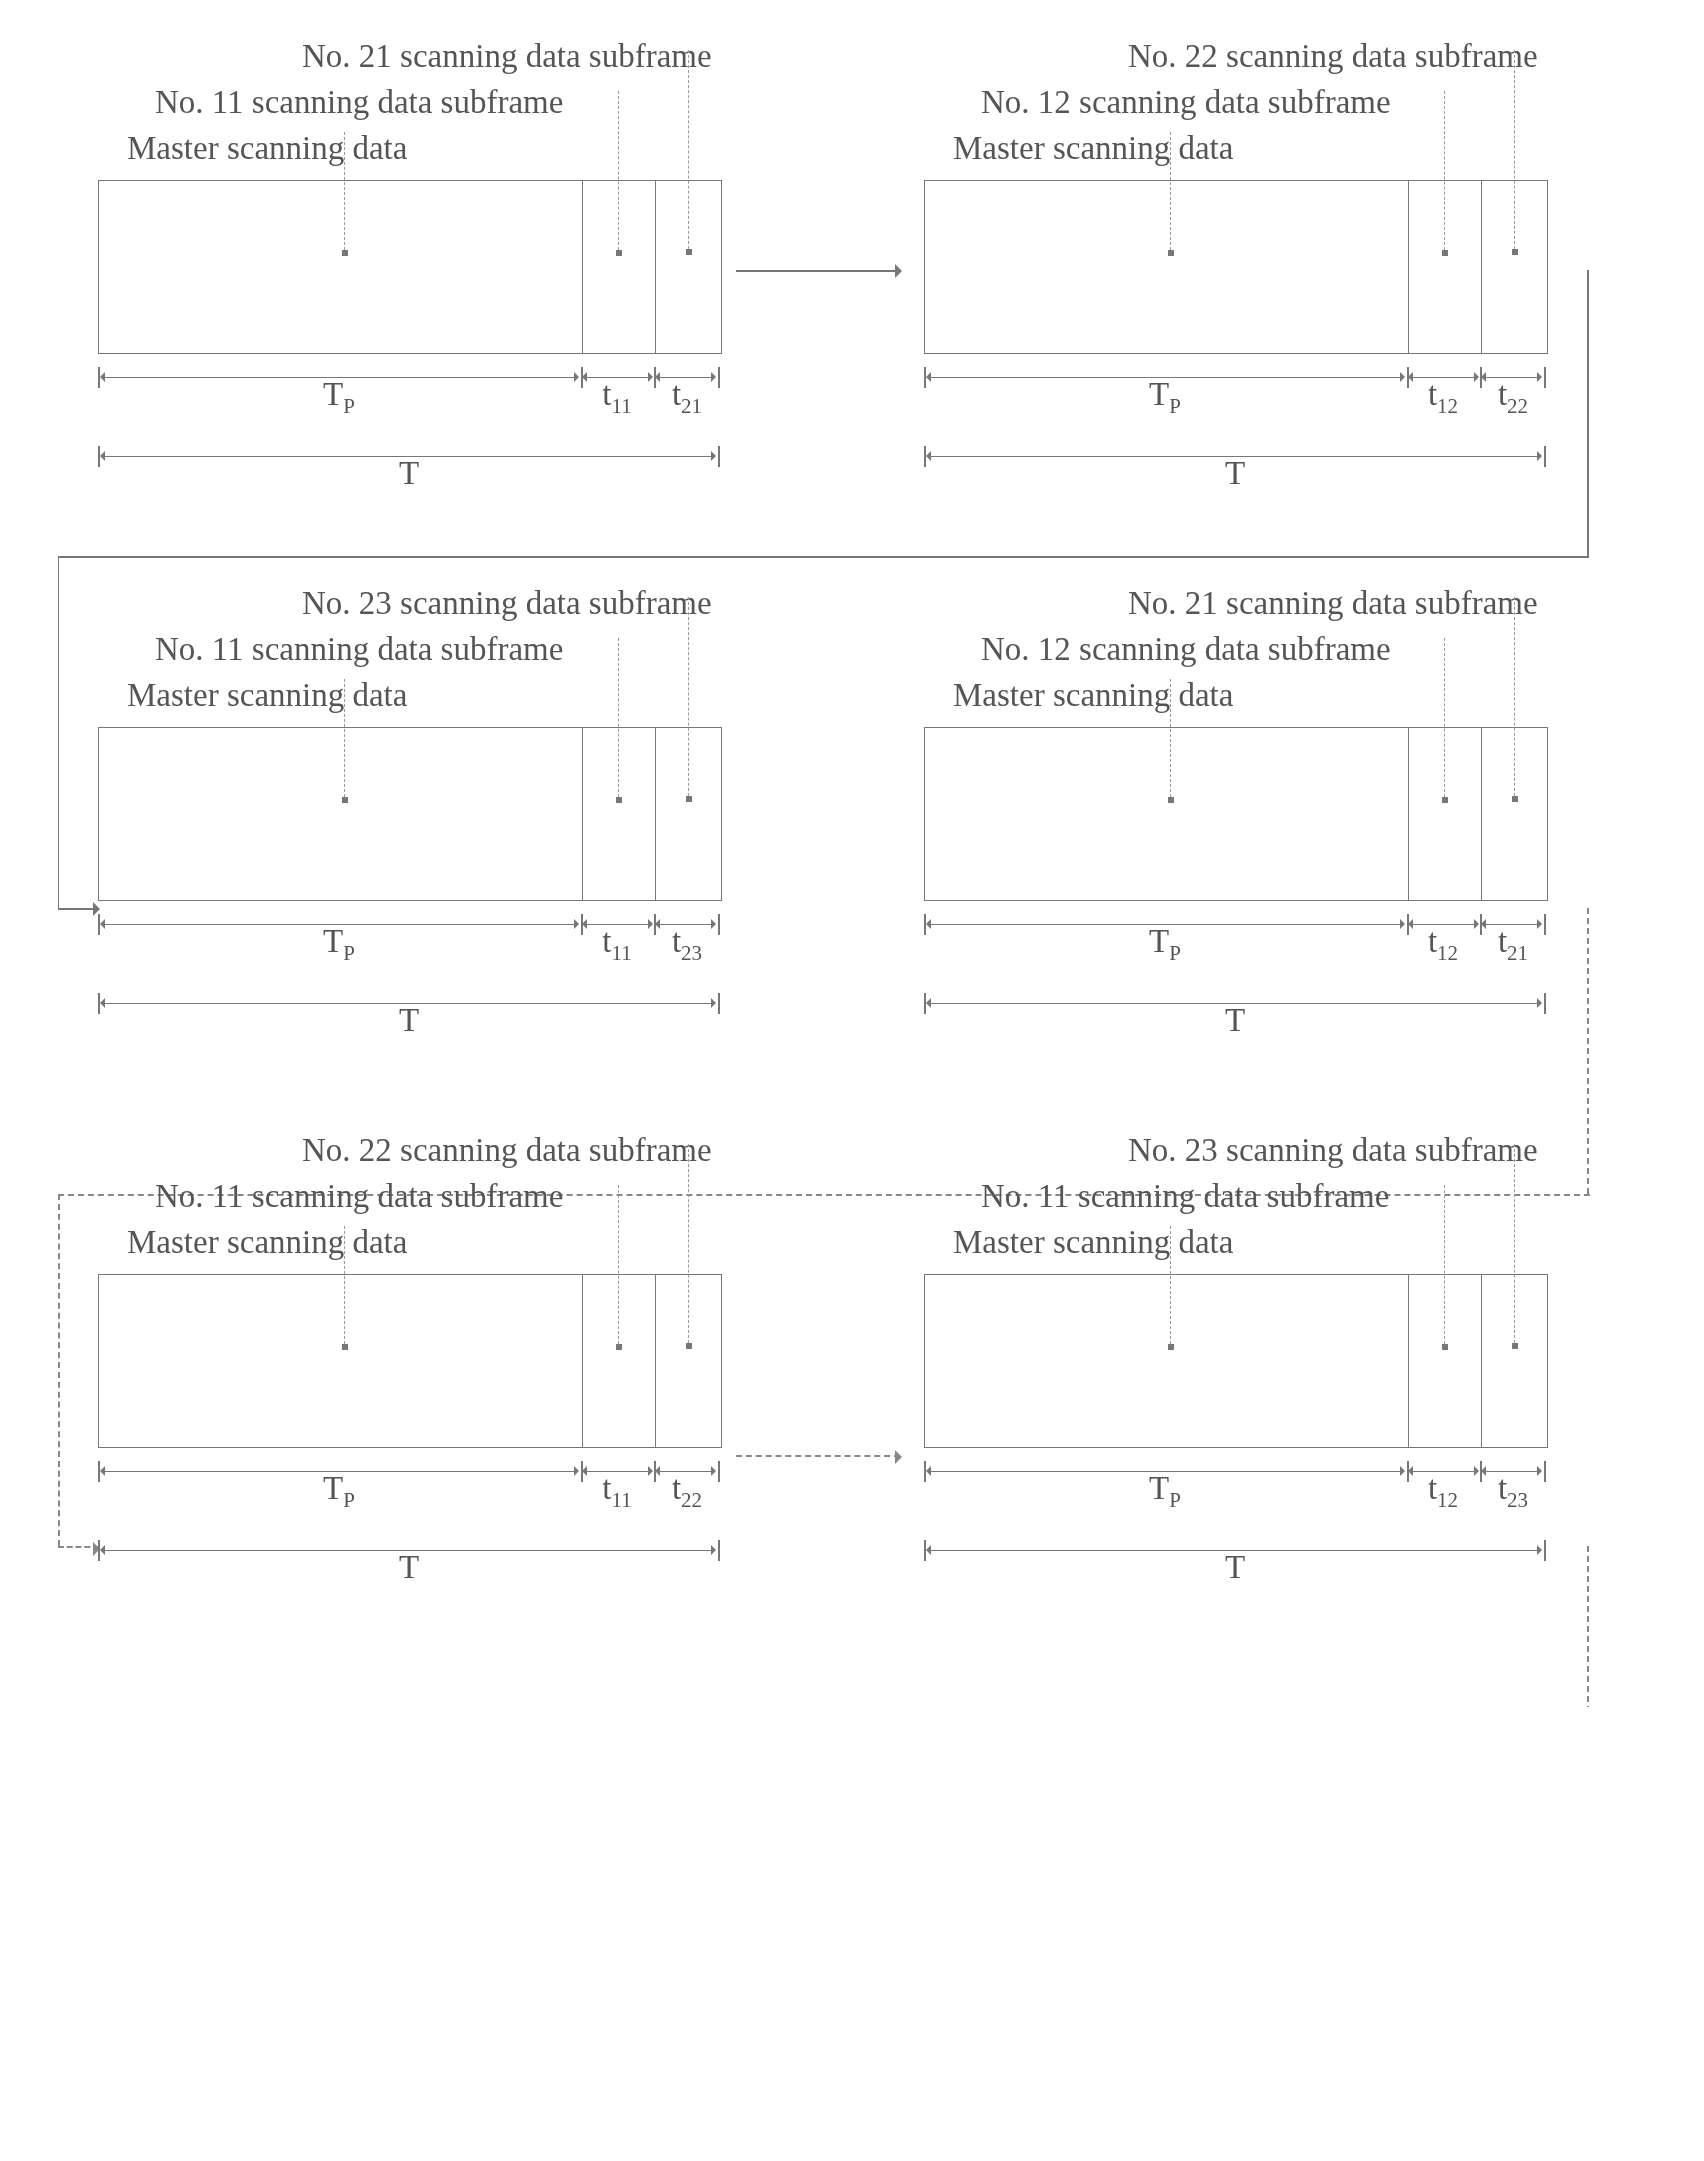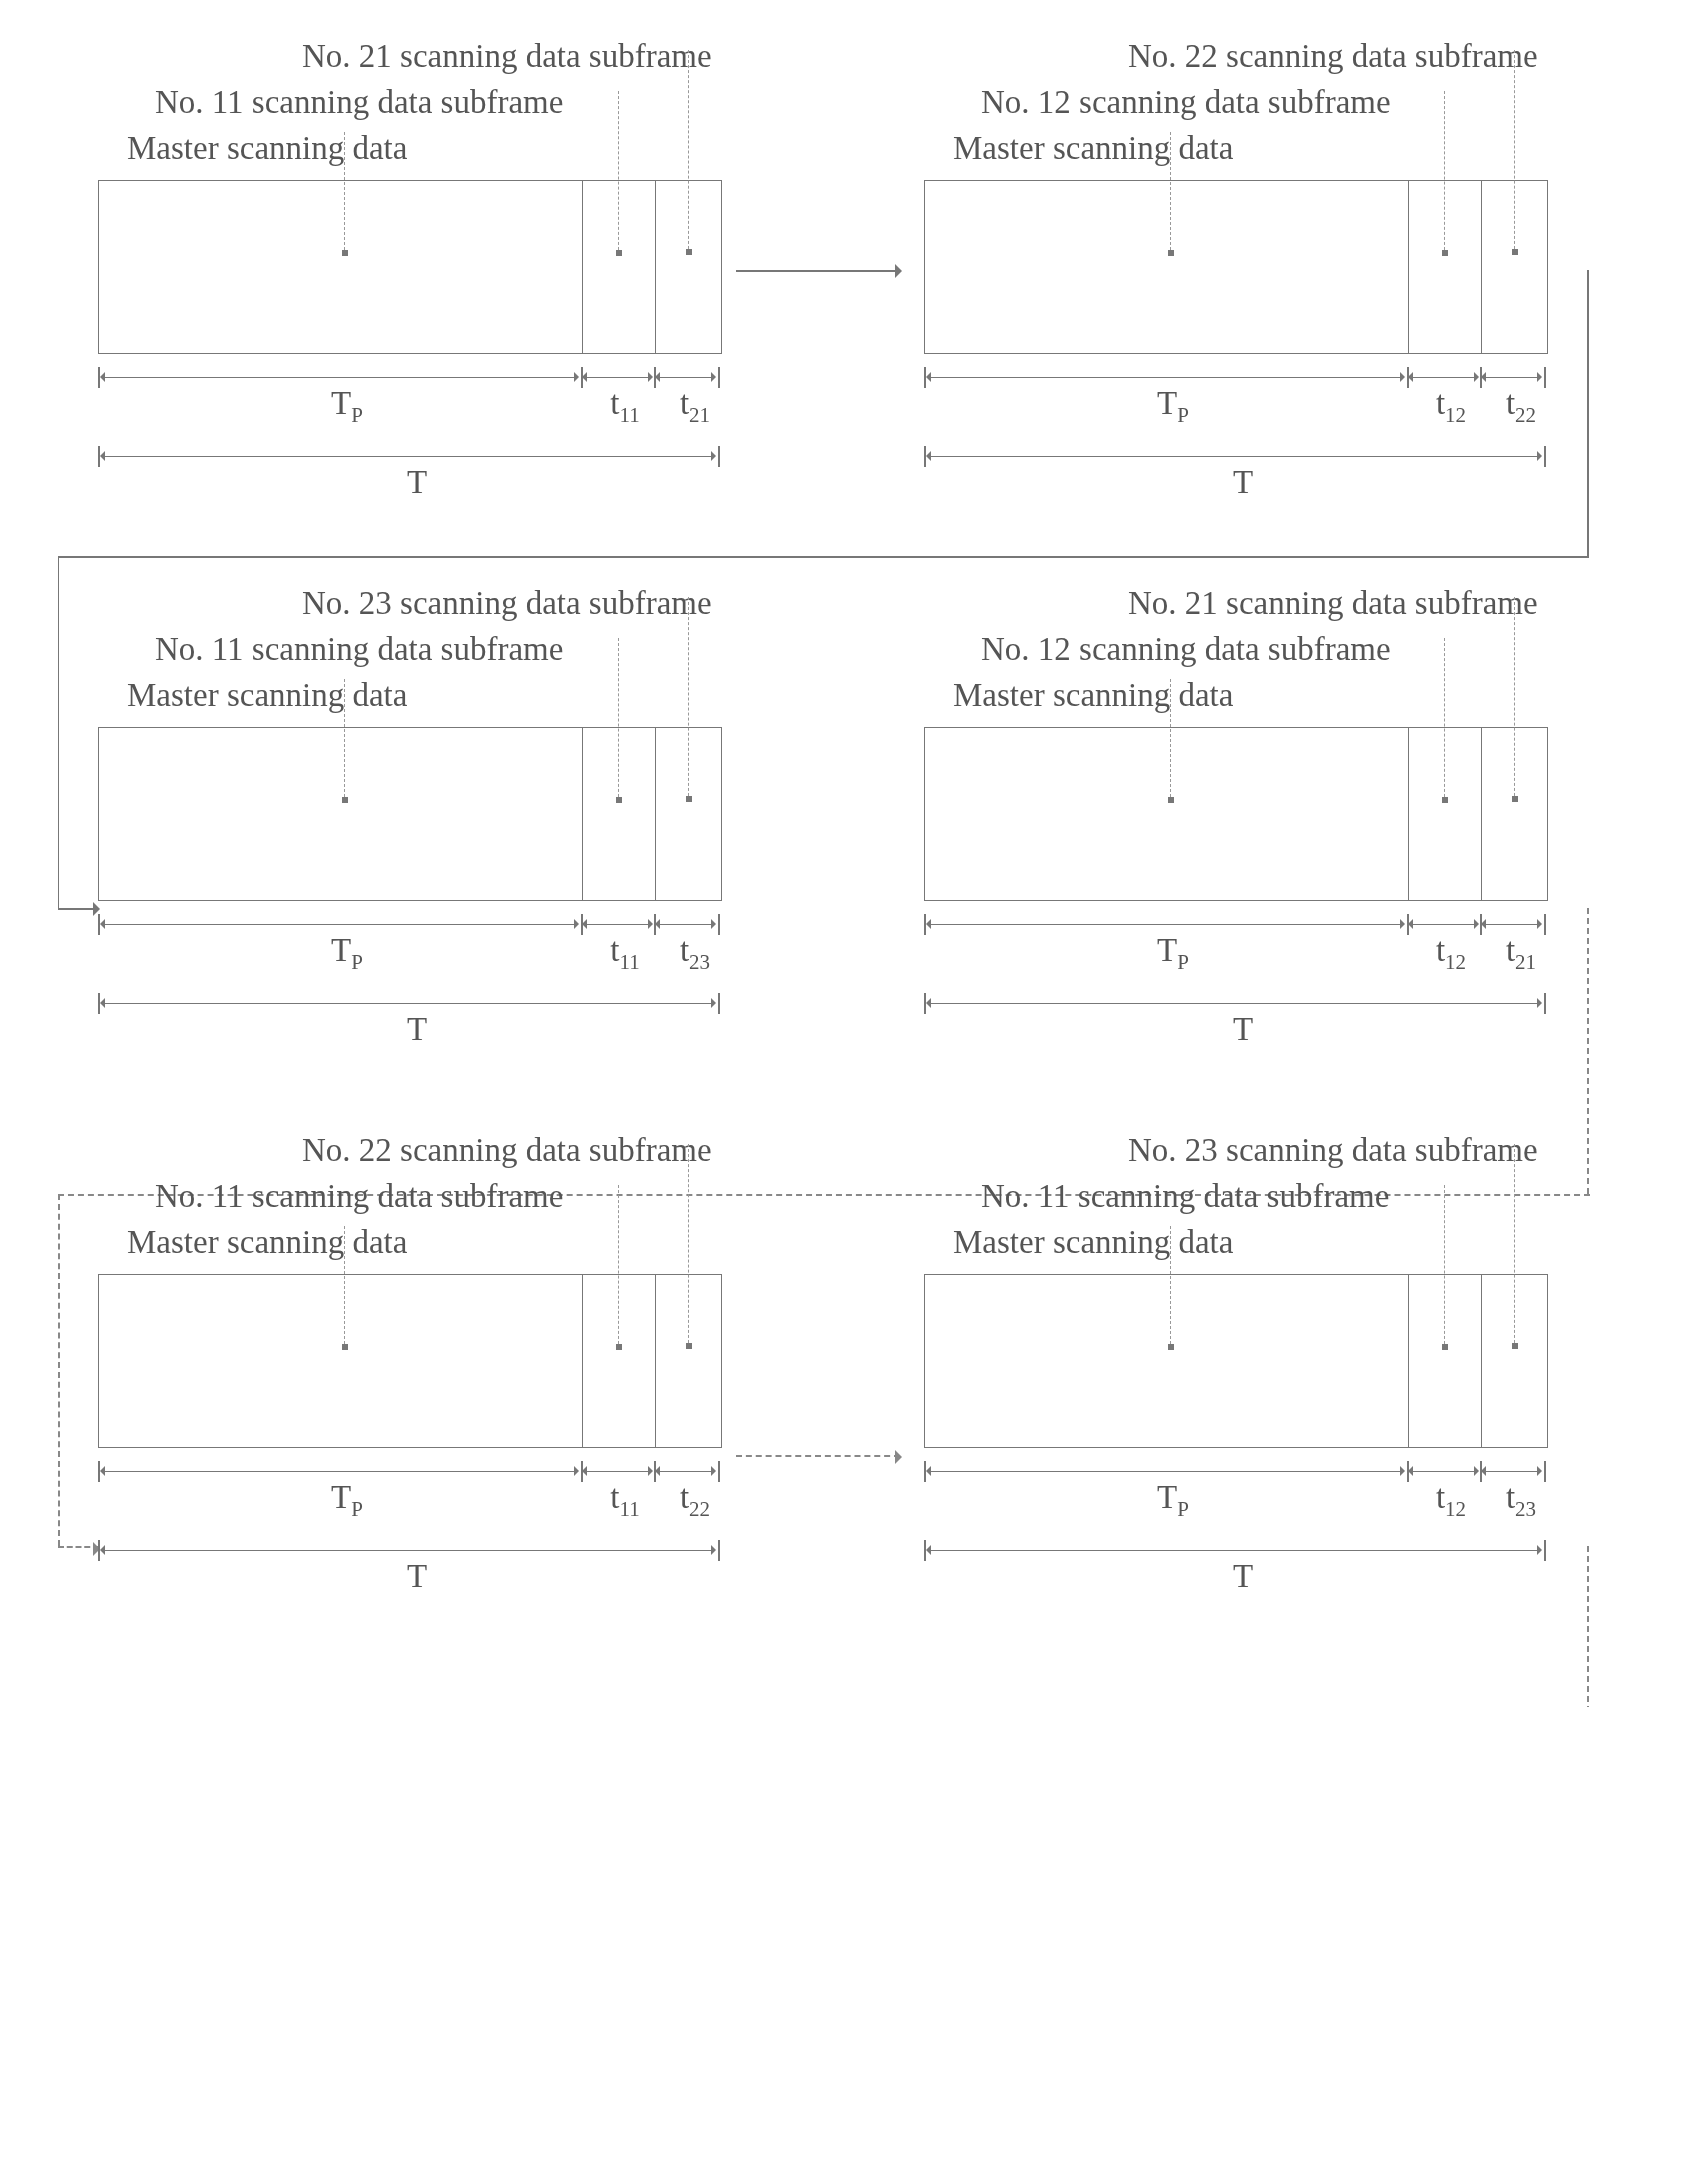--- a/index.html
+++ b/index.html
@@ -76,25 +76,24 @@
     top:-4.9px;
     border:5.7px solid transparent;
   }
   .dim::before{ left:-1.6px; border-right-color:#777; border-left:none;}
   .dim::after{ right:-1.6px; border-left-color:#777; border-right:none;}
   .tick{
     position:absolute; top:4.9px; width:1.6px; height:21px; background:#777;
   }
   .dimlab{
     position:absolute;
-    top: 23px;
+    top: 14px;
     font-size: 33px;
     text-align:center;
     transform: translateX(-50%);
-    margin-left: 8px;
   }
 
   
   .h-arrow{
     position:absolute;
     height:1.6px;
     background:#777;
   }
   .h-arrow::after{
     content:"";

